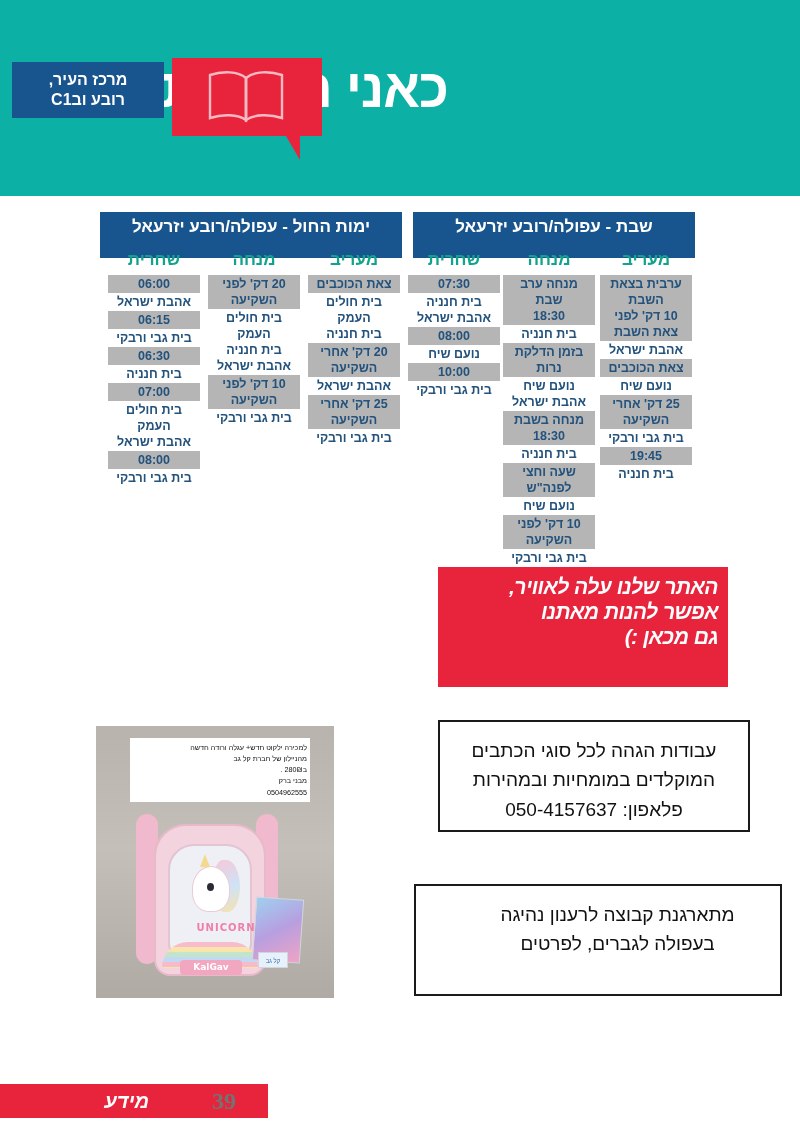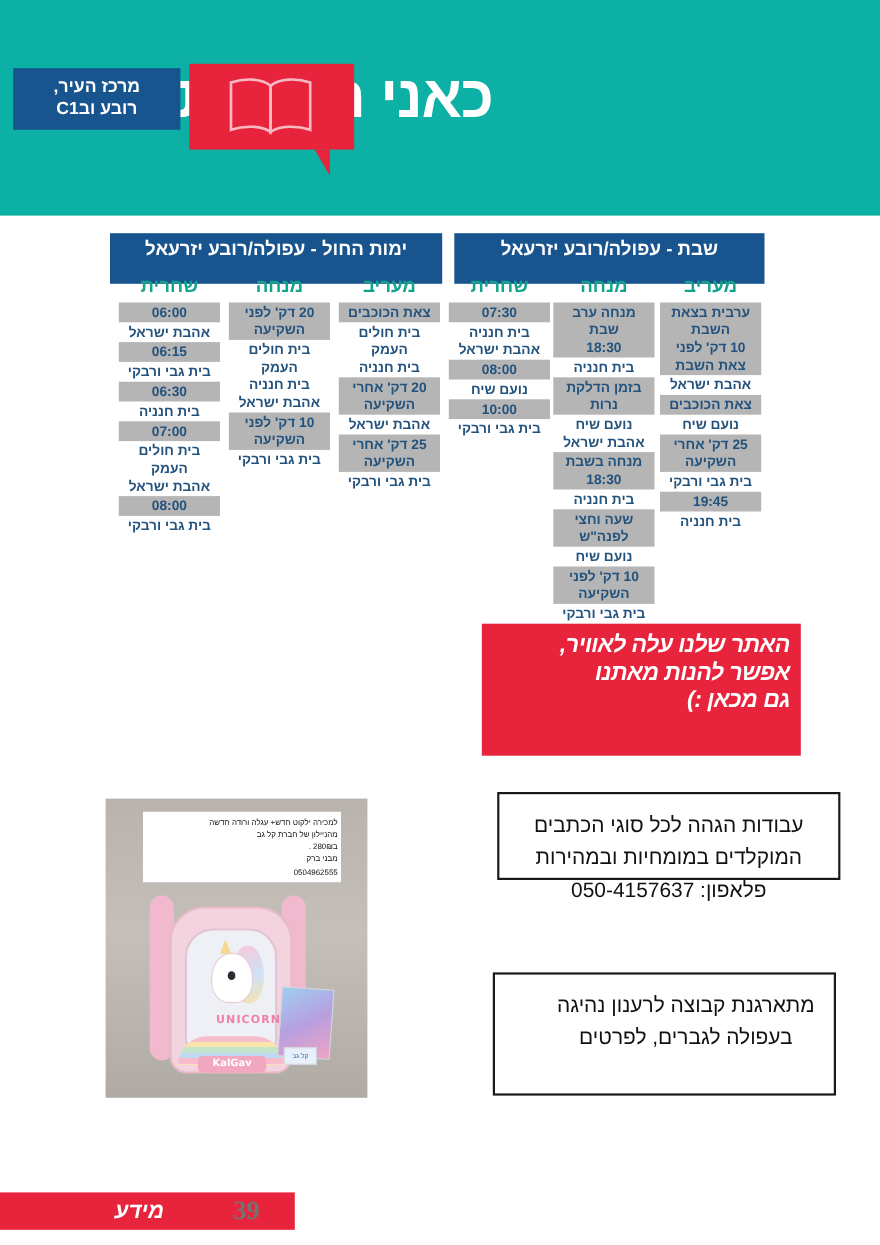--- a/index.html
+++ b/index.html
@@ -88,22 +88,22 @@
     color: #ffffff; font-weight: bold; font-size: 21px; line-height: 1.18;
     text-align: right; direction: rtl; font-style: italic;
     letter-spacing: -0.5px;
   }
 
   
   .adbox {
     position: absolute; border: 2px solid #1a1a1a; background: #fff;
     direction: rtl; text-align: center; color: #111;
   }
-  #ad-proof { left: 452px; top: 720px; width: 312px; height: 80px; }
-  #ad-driving { left: 448px; top: 884px; width: 312px; height: 112px; padding-left: 39px; }
+  #ad-proof { left: 438px; top: 720px; width: 312px; height: 112px; }
+  #ad-driving { left: 414px; top: 884px; width: 368px; height: 112px; padding-left: 39px; }
   .adbox p { font-size: 19px; line-height: 1.55; }
   .adbox p.bold { font-weight: bold; font-size: 20px; }
   .adbox-inner { padding: 14px 10px 0 10px; }
 
   
   .photo {
     position: absolute; left: 96px; top: 726px; width: 238px; height: 272px;
     background: linear-gradient(180deg,#b9b3ad 0%,#c5bfb9 45%,#b0aaa4 100%);
     overflow: hidden;
   }

